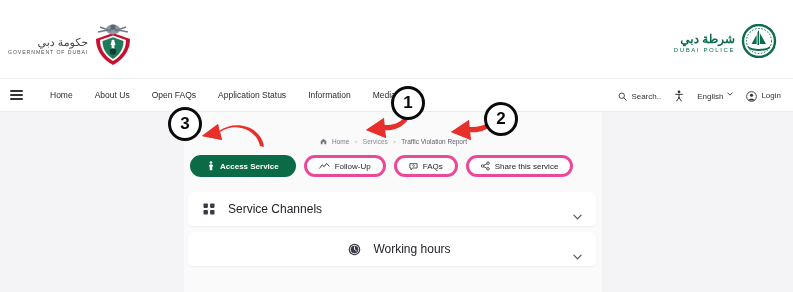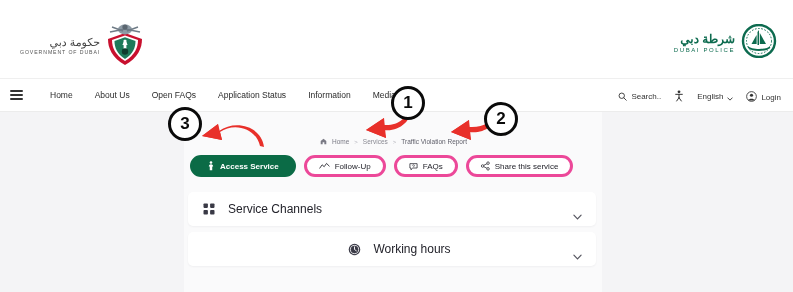--- a/index.html
+++ b/index.html
@@ -9,42 +9,42 @@
     background: #ffffff;
     font-family: "Liberation Sans", sans-serif;
   }
   #root { position: relative; width: 793px; height: 292px; background: #ffffff; }
 
   
   .logobar {
     position: absolute; left: 0; top: 0; width: 793px; height: 78px;
     background: #ffffff;
   }
-  .gov-logo { position: absolute; left: 20px; top: 20px; display: flex; align-items: center; gap: 4px; }
+  .gov-logo { position: absolute; left: 8px; top: 20px; display: flex; align-items: center; gap: 4px; }
   .gov-logo-text { display: flex; flex-direction: column; align-items: flex-end; line-height: 1; }
   .gov-ar { font-size: 11px; color: #444; letter-spacing: .5px; }
   .gov-en { font-size: 5.2px; color: #555; letter-spacing: .9px; margin-top: 2px; white-space: nowrap; }
 
   .dp-logo { position: absolute; right: 16px; top: 24px; display: flex; align-items: center; gap: 6px; }
   .dp-text { display: flex; flex-direction: column; align-items: flex-end; line-height: 1; }
   .dp-ar { font-size: 12px; color: #0d6b4f; font-weight: bold; }
   .dp-en { font-size: 6px; color: #0d6b4f; letter-spacing: 1.6px; margin-top: 2px; white-space: nowrap; }
 
   
   .navbar {
     position: absolute; left: 0; top: 78px; width: 793px; height: 34px;
     background: #ffffff; border-top: 1px solid #efefef; border-bottom: 1px solid #ececec;
     display: flex; align-items: center;
   }
   .burger { margin-left: 10px; width: 13px; display: flex; flex-direction: column; gap: 2.5px; cursor: pointer; }
   .burger span { display: block; height: 1.4px; background: #333; border-radius: 1px; }
   .navlinks { display: flex; align-items: center; gap: 0px; margin-left: 16px; }
   .navlink { font-size: 8.5px; color: #2b2b2b; padding: 0 11px; white-space: nowrap; cursor: pointer; }
   .navright { position: absolute; right: 12px; top: 0; height: 34px; display: flex; align-items: center; gap: 13px; }
-  .nr-item { display: flex; align-items: flex-end; gap: 4px; font-size: 8px; color: #333; cursor: pointer; white-space: nowrap; }
+  .nr-item { display: flex; align-items: flex-start; gap: 4px; font-size: 8px; color: #333; cursor: pointer; white-space: nowrap; }
   .nr-item svg { display: block; }
   .chev-sm { width: 6px; height: 4px; }
 
   
   .pagebody {
     position: absolute; left: 0; top: 112px; width: 793px; height: 180px;
     background: #f4f4f6;
   }
   .content-shell {
     position: absolute; left: 184px; top: 0px; width: 418px; height: 180px;

